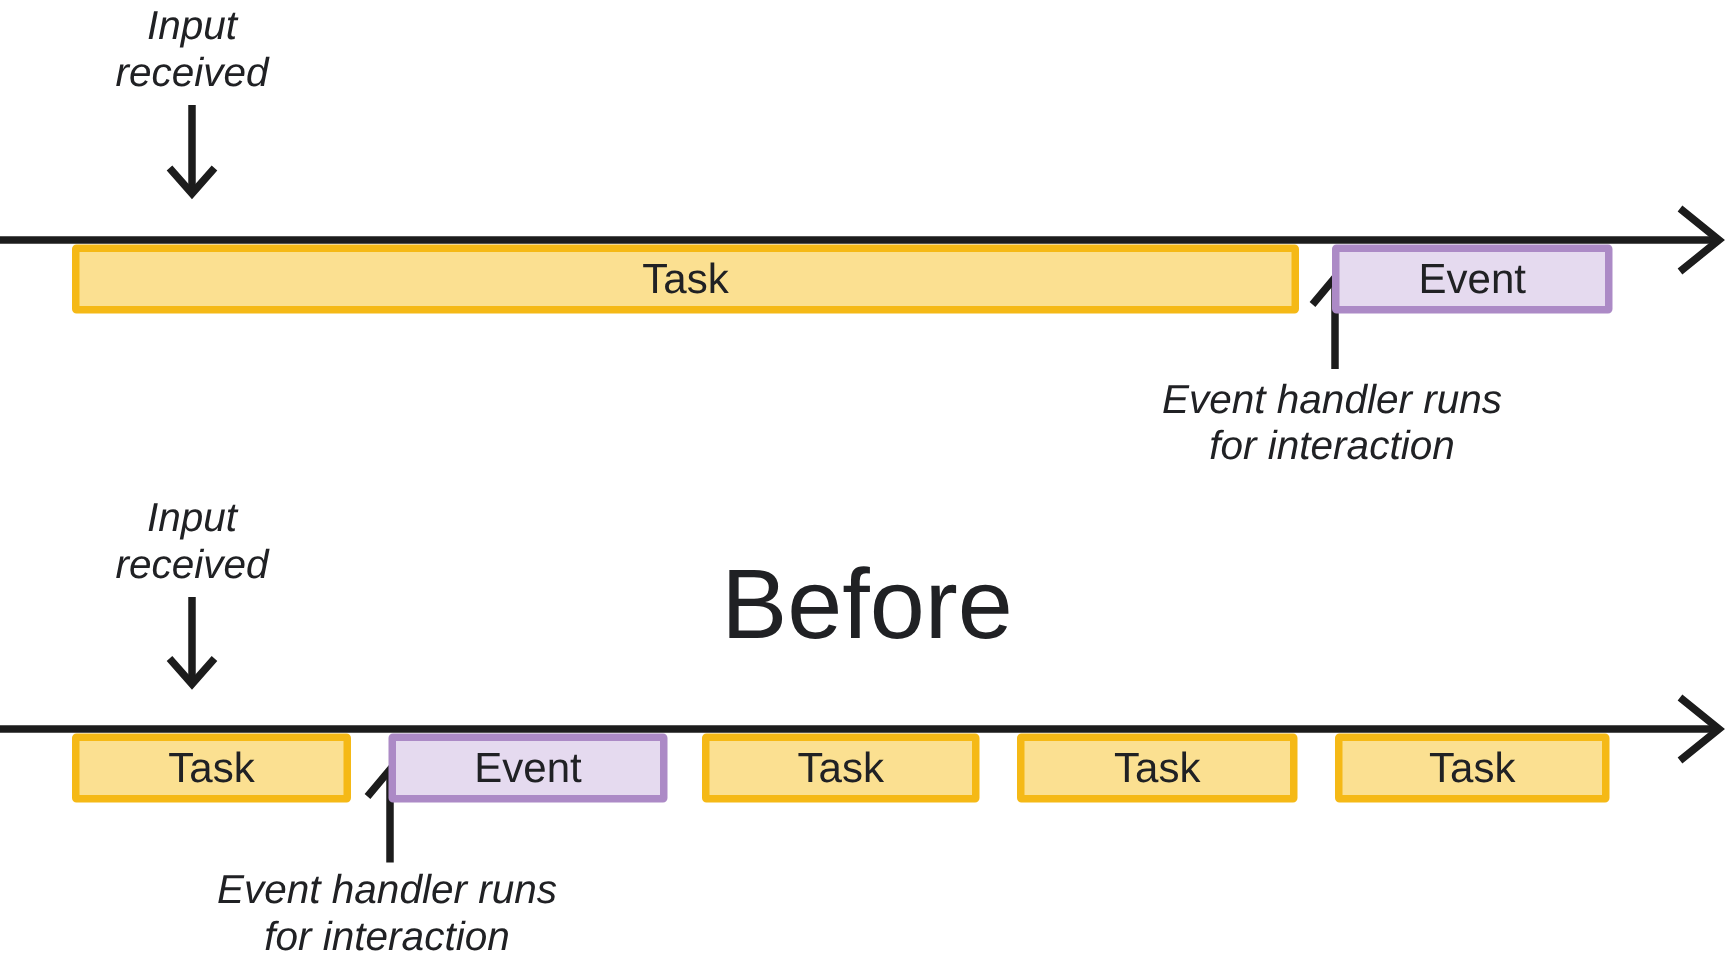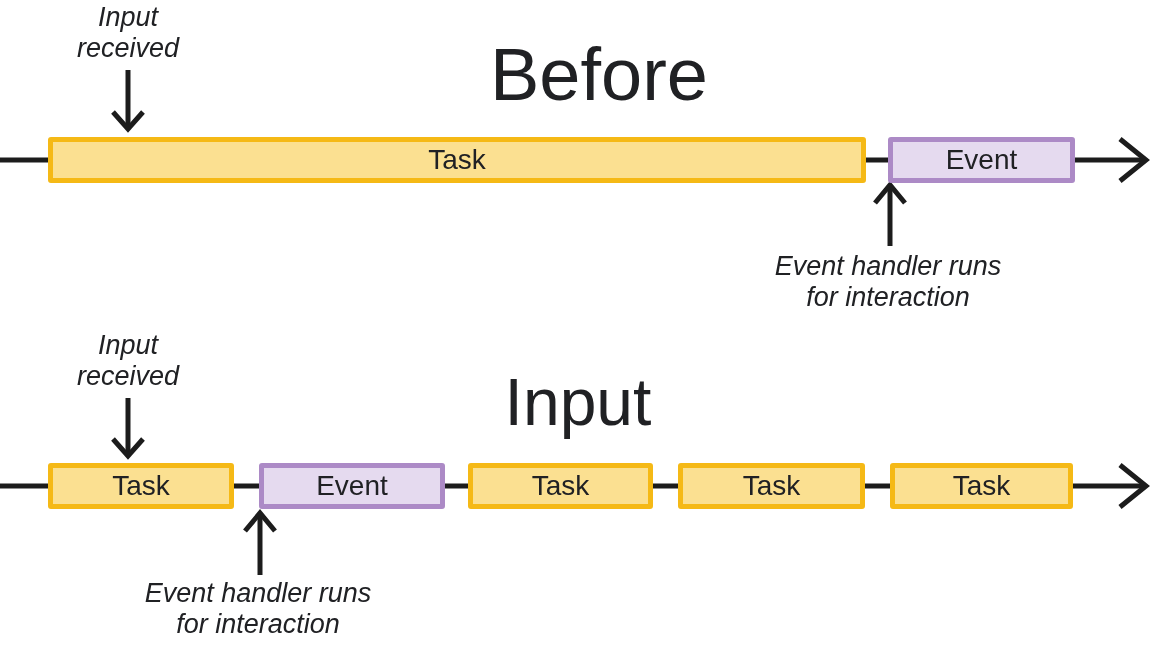--- a/index.html
+++ b/index.html
@@ -39,20 +39,21 @@
     box-sizing: border-box;
     height: 46px;
     border-radius: 3px;
     display: flex;
     align-items: center;
     justify-content: center;
     font-size: 28px;
     line-height: 1;
     color: var(--text);
     z-index: 2;
+    margin-top: 26px;
   }
   .box.task {
     background: var(--task-fill);
     border: 5px solid var(--task-border);
   }
   .box.event {
     background: var(--event-fill);
     border: 5px solid var(--event-border);
   }
   .caption {
@@ -98,31 +99,30 @@
     <line x1="0" y1="486" x2="1146" y2="486"></line>
     <polyline points="1120,465 1146,486 1120,507"></polyline>
 
     <line x1="128" y1="398" x2="128" y2="455"></line>
     <polyline points="113,439 128,456 143,439"></polyline>
 
     <line x1="260" y1="575" x2="260" y2="515"></line>
     <polyline points="245,531 260,513 275,531"></polyline>
   </svg>
 
-  <div class="big-title" id="title-before">Before</div>
 
   <div class="caption" id="input-label-before">Input received</div>
 
   <div class="box task" style="left:48px; top:137px; width:818px;">Task</div>
 
   <div class="box event" style="left:888px; top:137px; width:187px;">Event</div>
 
   <div class="caption" id="handler-label-before">Event handler runs for interaction</div>
 
-  <div class="big-title" id="title-after">Input</div>
+  <div class="big-title" id="title-after">Before</div>
 
   <div class="caption" id="input-label-after">Input received</div>
 
   <div class="box task" style="left:48px; top:463px; width:186px;">Task</div>
 
   <div class="box event" style="left:259px; top:463px; width:186px;">Event</div>
 
   <div class="box task" style="left:468px; top:463px; width:185px;">Task</div>
 
   <div class="box task" style="left:678px; top:463px; width:187px;">Task</div>

